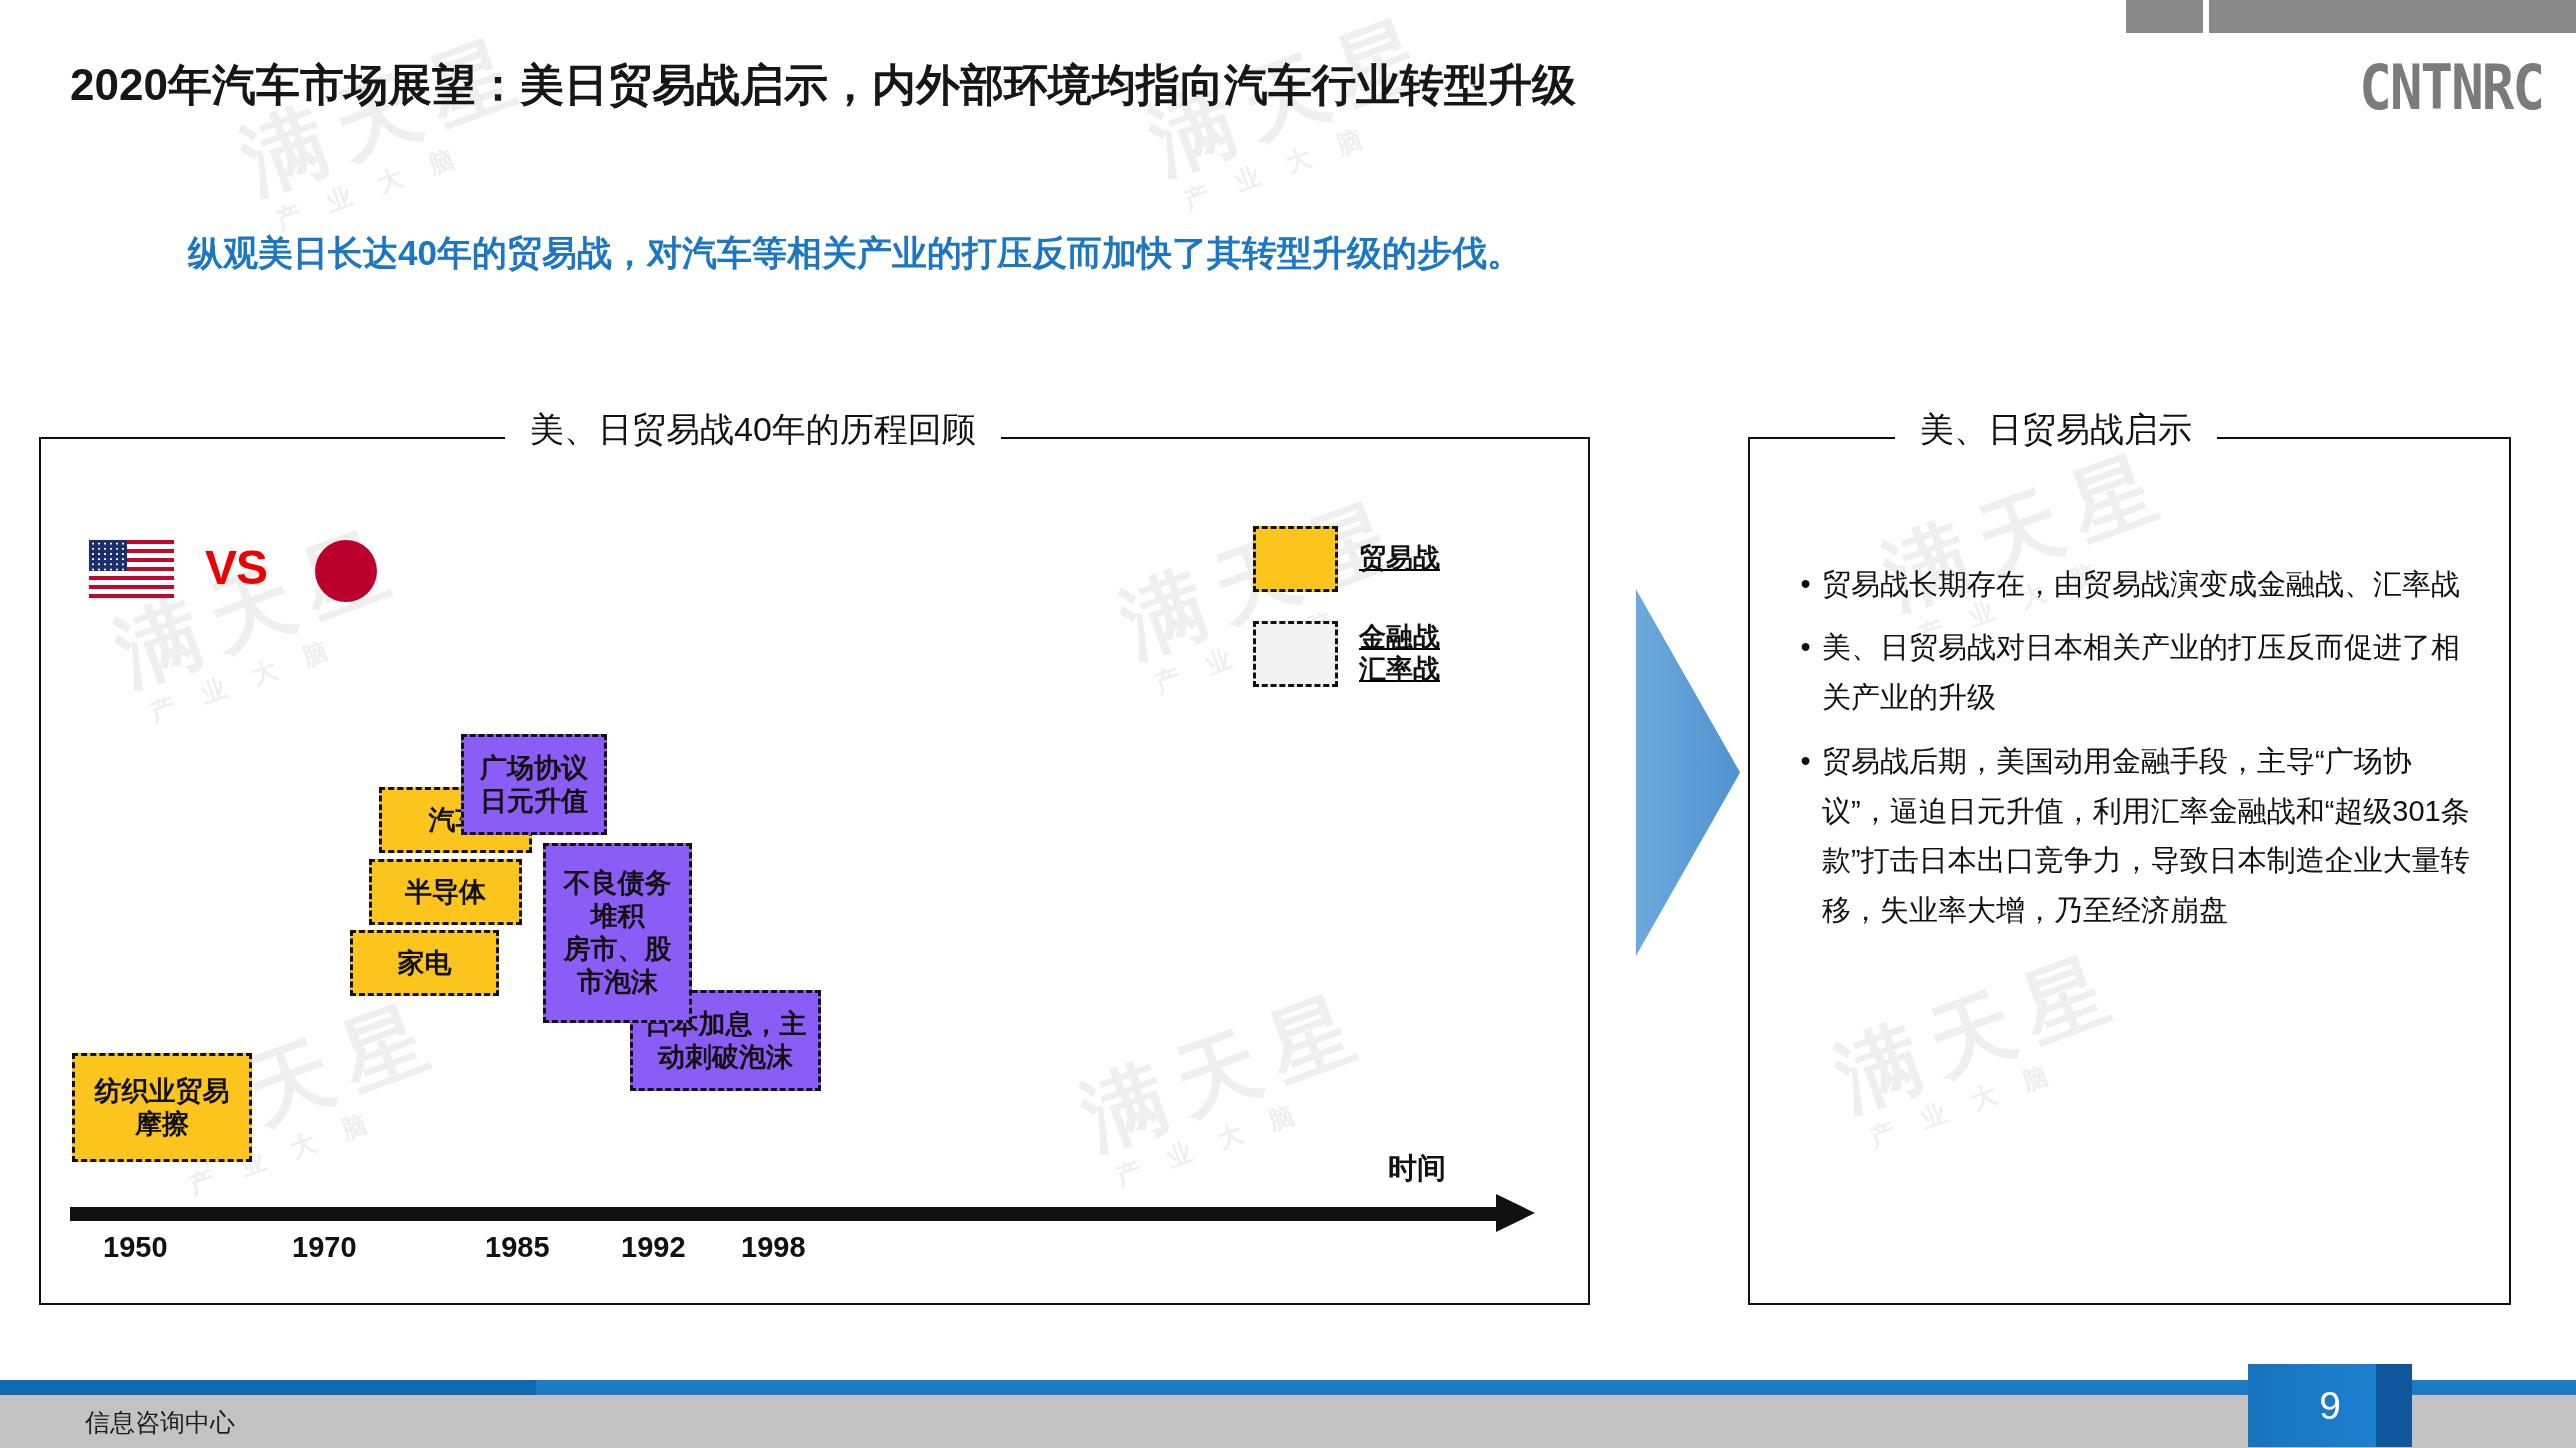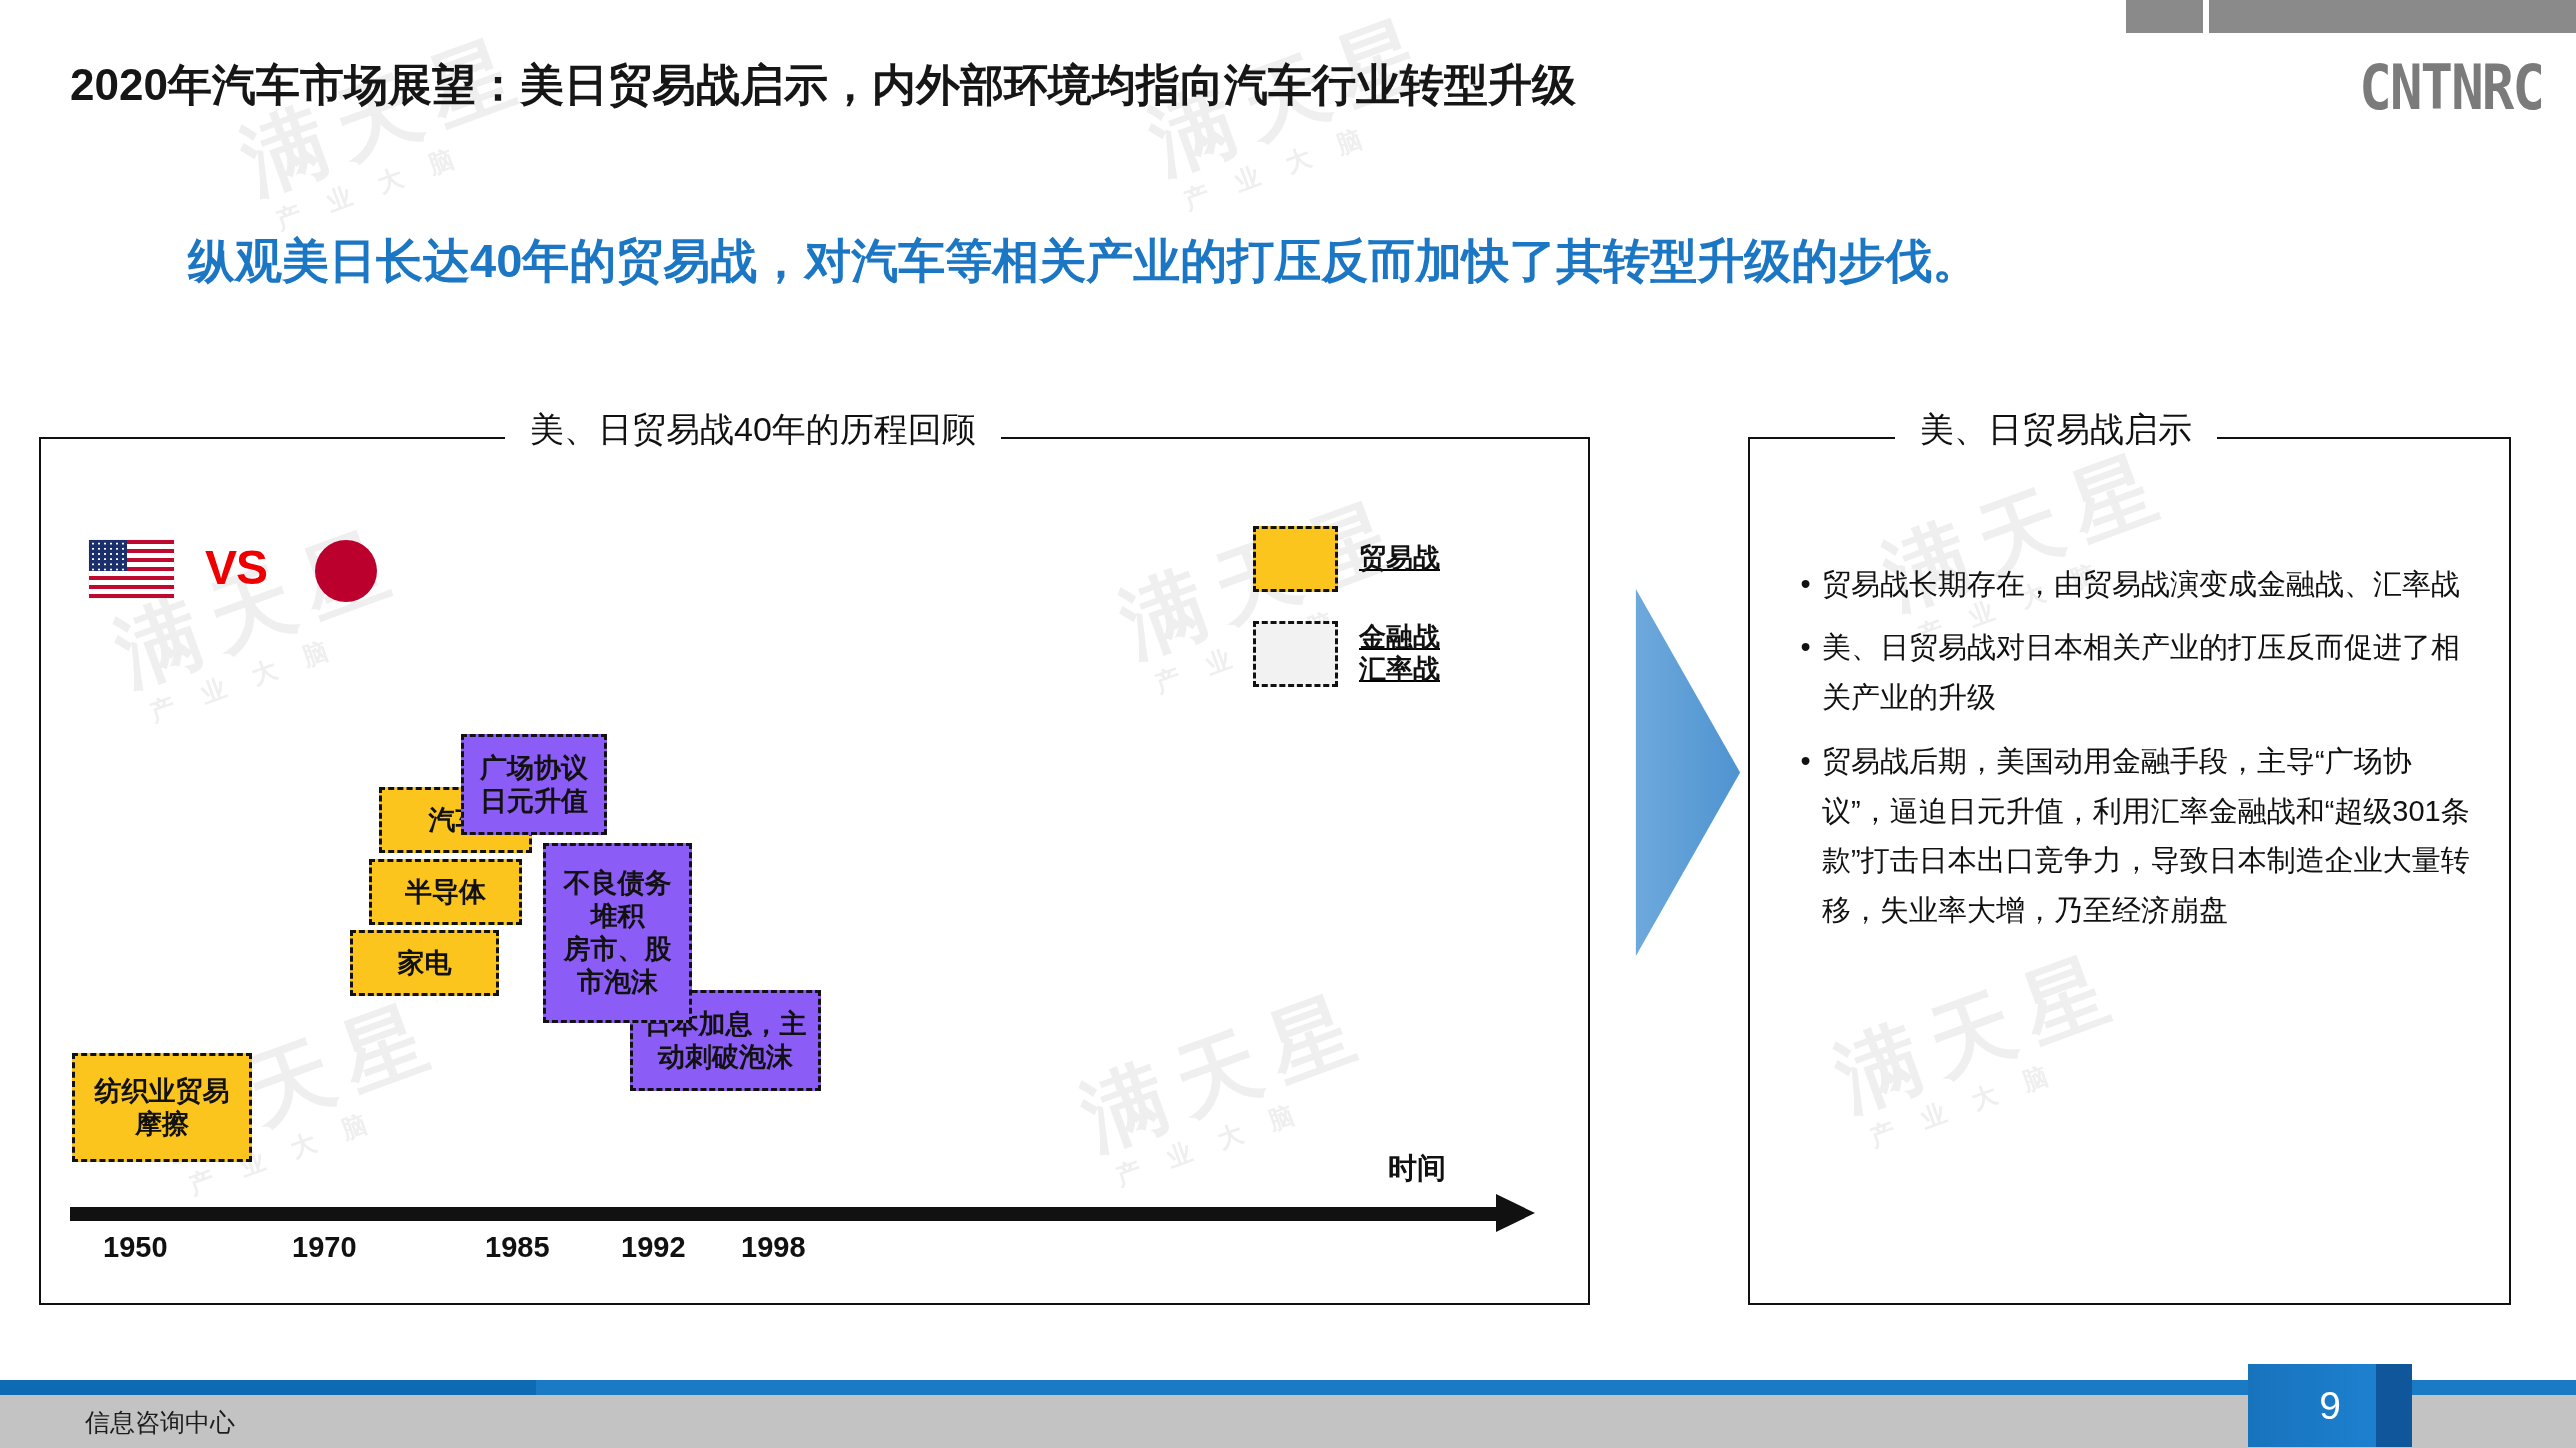--- a/index.html
+++ b/index.html
@@ -35,21 +35,21 @@
   }
   .logo{
     position:absolute;right:33px;top:56px;
     font-size:54px;font-weight:bold;color:#7b7b7b;
     letter-spacing:-1.9px;font-family:"DejaVu Sans Mono",monospace;
     transform:scaleY(1.15);
   }
 
   .subtitle{
     position:absolute;left:188px;top:230px;
-    font-size:47px;font-weight:bold;color:#1b76c4;white-space:nowrap;
+    font-size:35px;font-weight:bold;color:#1b76c4;white-space:nowrap;
   }
 
   
   .panel{
     position:absolute;border:2.9px solid #111;background:transparent;
   }
   #panel-left{left:39px;top:437px;width:1547px;height:864px;}
   #panel-right{left:1748px;top:437px;width:759px;height:864px;}
   .panel-title{
     position:absolute;top:-32px;background:#fff;padding:0 25px;

